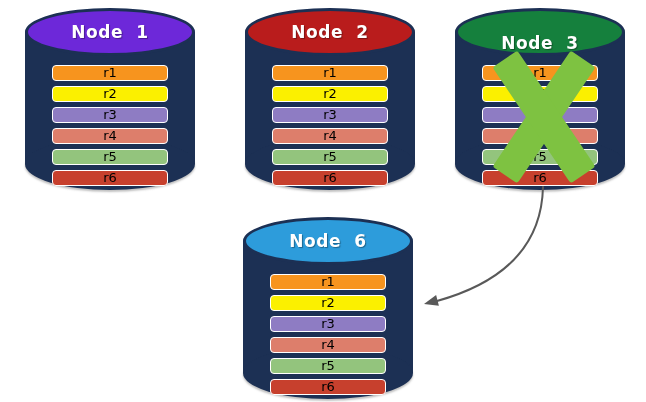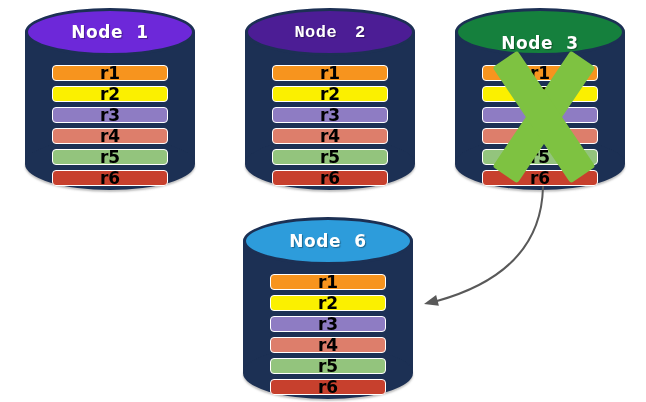--- a/index.html
+++ b/index.html
@@ -67,23 +67,23 @@
     height: 14px;
     margin-bottom: 5px;
     border: 1.5px solid #ffffff;
     border-radius: 4px;
     box-sizing: content-box;
     display: flex;
     align-items: center;
     justify-content: center;
   }
   .row span {
-    font-size: 17px;
+    font-size: 13px;
     line-height: 14px;
-    font-weight: bold;
+    font-weight: normal;
     color: #000000;
   }
 
   
   .fail-x {
     position: absolute;
     left: 0; top: 0; right: 0; bottom: 0;
     pointer-events: none;
   }
   .xbar {
@@ -136,21 +136,21 @@
         </div>
       <div class="row" style="background: rgb(199, 64, 45);">
           <span>r6</span>
         </div>
     </div>
   </div>
 
   <div class="node" style="left:245px; top:8px;">
     <div class="cyl-body" style="background: rgb(28, 48, 84);"></div>
     <div class="cyl-bottom" style="background: rgb(28, 48, 84);"></div>
-    <div class="cyl-top" style="background: #4c1d95; font-family: Liberation Mono, monospace;">
+    <div class="cyl-top" style="background: #b91c1c;">
       <span class="node-label">Node 2</span>
     </div>
     <div class="rows">
       <div class="row" style="background: rgb(247, 148, 30);">
           <span>r1</span>
         </div>
       <div class="row" style="background: rgb(251, 240, 0);">
           <span>r2</span>
         </div>
       <div class="row" style="background: rgb(142, 124, 195);">

